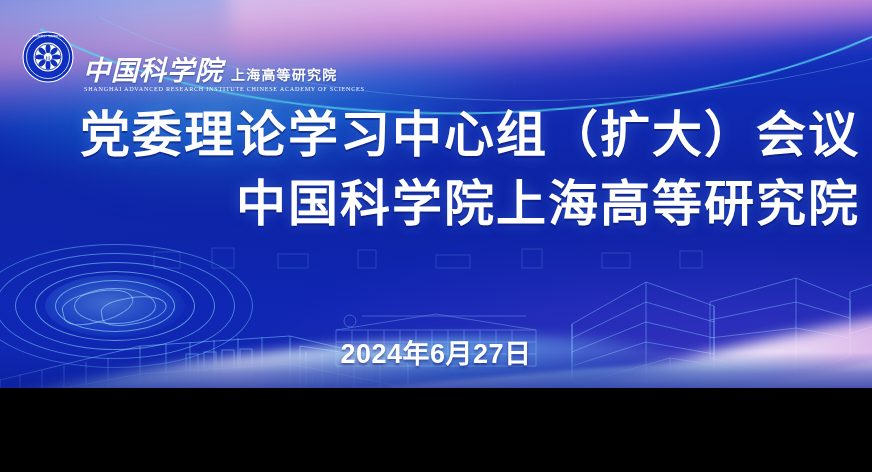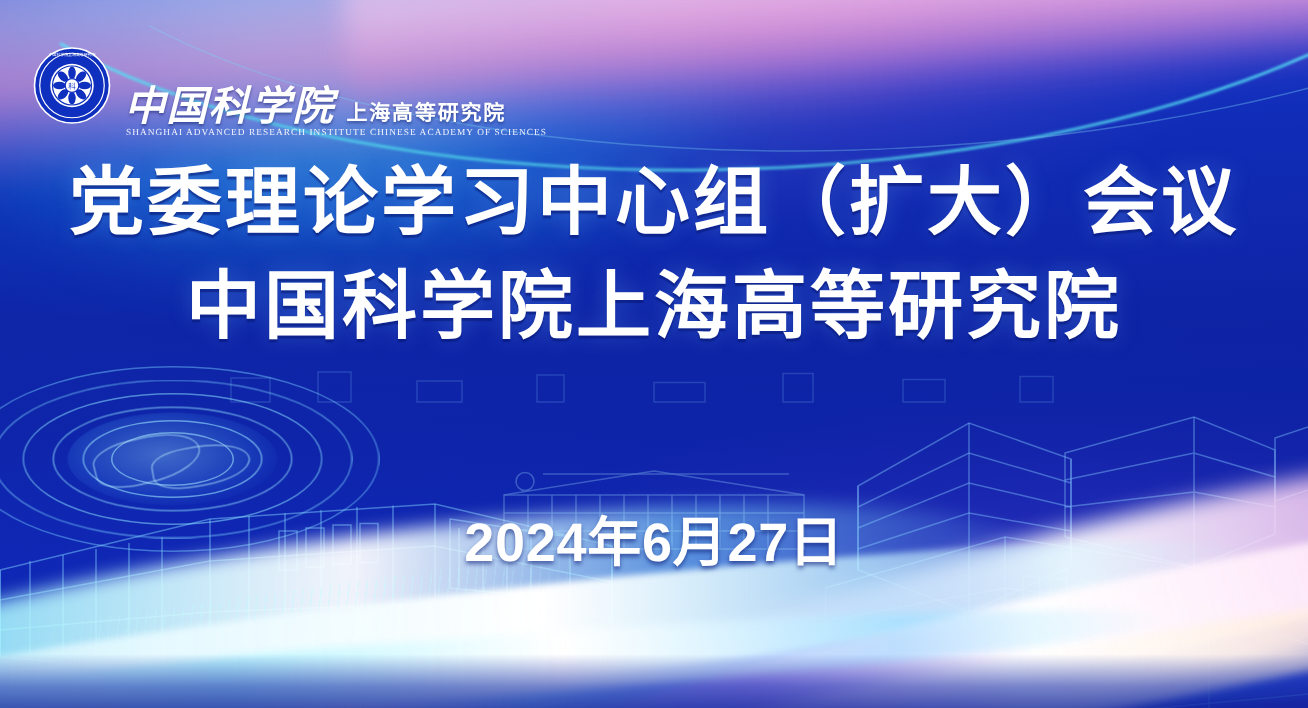--- a/index.html
+++ b/index.html
@@ -8,21 +8,21 @@
     padding: 0;
     background: #000;
   }
   body {
     font-family: "Liberation Sans", "DejaVu Sans", sans-serif;
   }
 
   .stage {
     position: relative;
     width: 872px;
-    height: 472px;
+    height: 388px;
     overflow: hidden;
     background: #0f2fbe;
   }
 
   
   .bg-base {
     position: absolute;
     inset: 0;
     background:
       radial-gradient(ellipse 70% 55% at 18% 8%, rgba(0,180,255,0.55) 0%, rgba(0,120,230,0.25) 38%, rgba(0,60,190,0) 70%),
@@ -296,24 +296,24 @@
     color: rgba(255,255,255,0.93);
     line-height: 1;
     white-space: nowrap;
     transform: translateX(1px);
   }
 
   
   .titles {
     position: absolute;
     left: 0;
-    right: 0;
+    right: 12px;
     top: 104px;
     z-index: 8;
-    text-align: center;
+    text-align: right;
   }
   .title-line {
     font-family: "Liberation Sans", "DejaVu Sans", sans-serif;
     font-weight: 700;
     font-size: 50px;
     letter-spacing: 2px;
     color: #ffffff;
     line-height: 1.26;
     text-shadow:
       0 2px 1px rgba(6,20,110,0.55),
@@ -324,21 +324,21 @@
 
   
   .date {
     position: absolute;
     left: 0; right: 0;
     top: 332px;
     z-index: 8;
     text-align: center;
     font-family: "Liberation Sans", "DejaVu Sans", sans-serif;
     font-weight: 700;
-    font-size: 36px;
+    font-size: 27px;
     letter-spacing: 0.5px;
     color: #ffffff;
     text-shadow: 0 2px 3px rgba(6,20,110,0.55);
   }
 
   
   .date-building {
     position: absolute;
     left: 50%;
     top: 308px;

